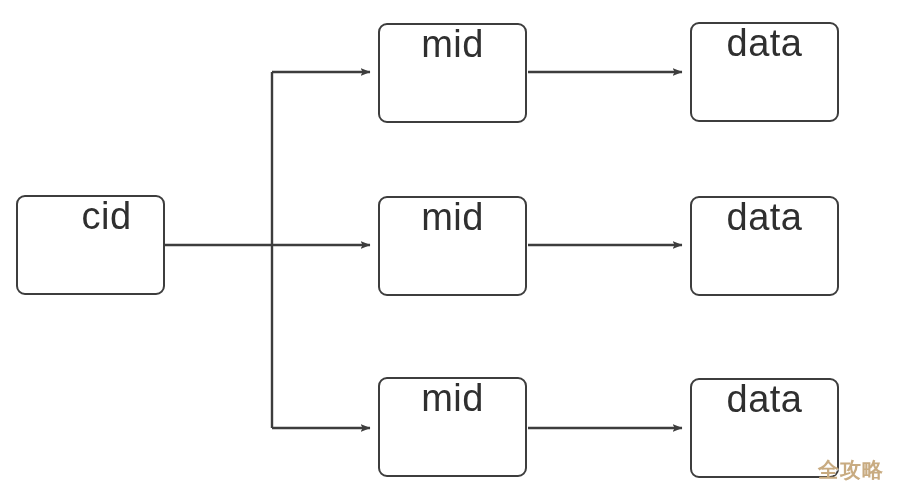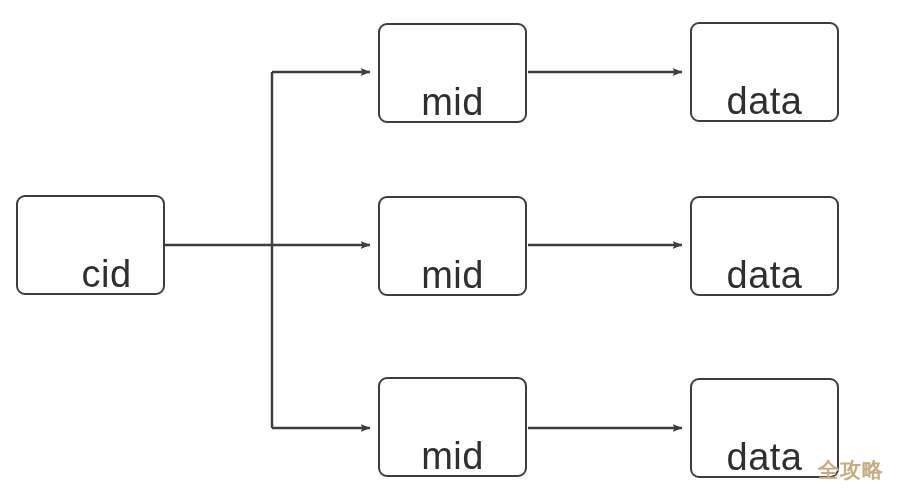--- a/index.html
+++ b/index.html
@@ -26,21 +26,21 @@
   }
   .node-box {
     position: absolute;
     box-sizing: border-box;
     width: 149px;
     height: 100px;
     background: #ffffff;
     border: 2px solid #3d3d3d;
     border-radius: 9px;
     display: flex;
-    align-items: flex-end;
+    align-items: flex-start;
     justify-content: center;
     z-index: 3;
   }
   .node-label {
     font-family: "Liberation Sans", "DejaVu Sans", sans-serif;
     font-size: 38px;
     font-weight: 400;
     color: #2f2f2f;
     letter-spacing: 0.5px;
     line-height: 1;

